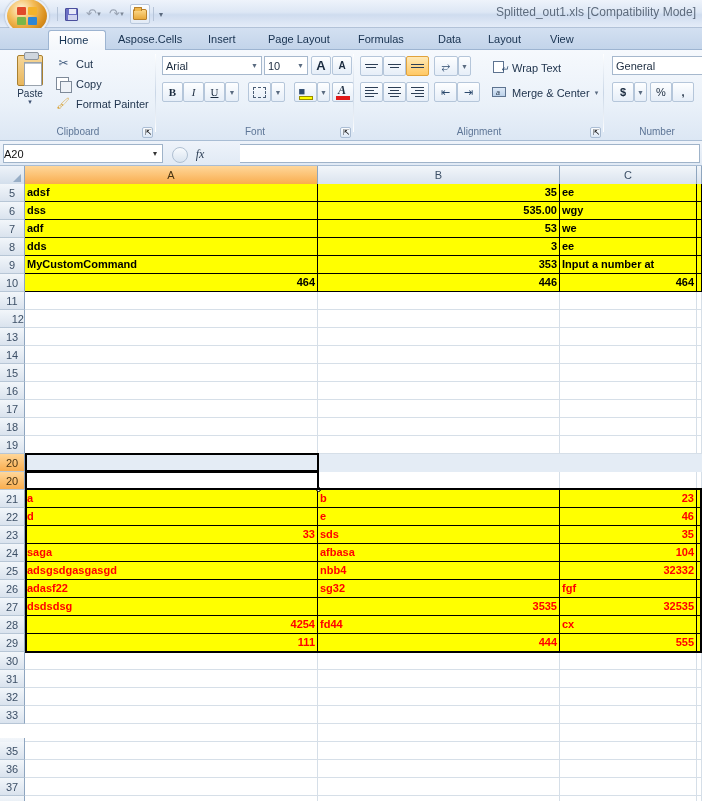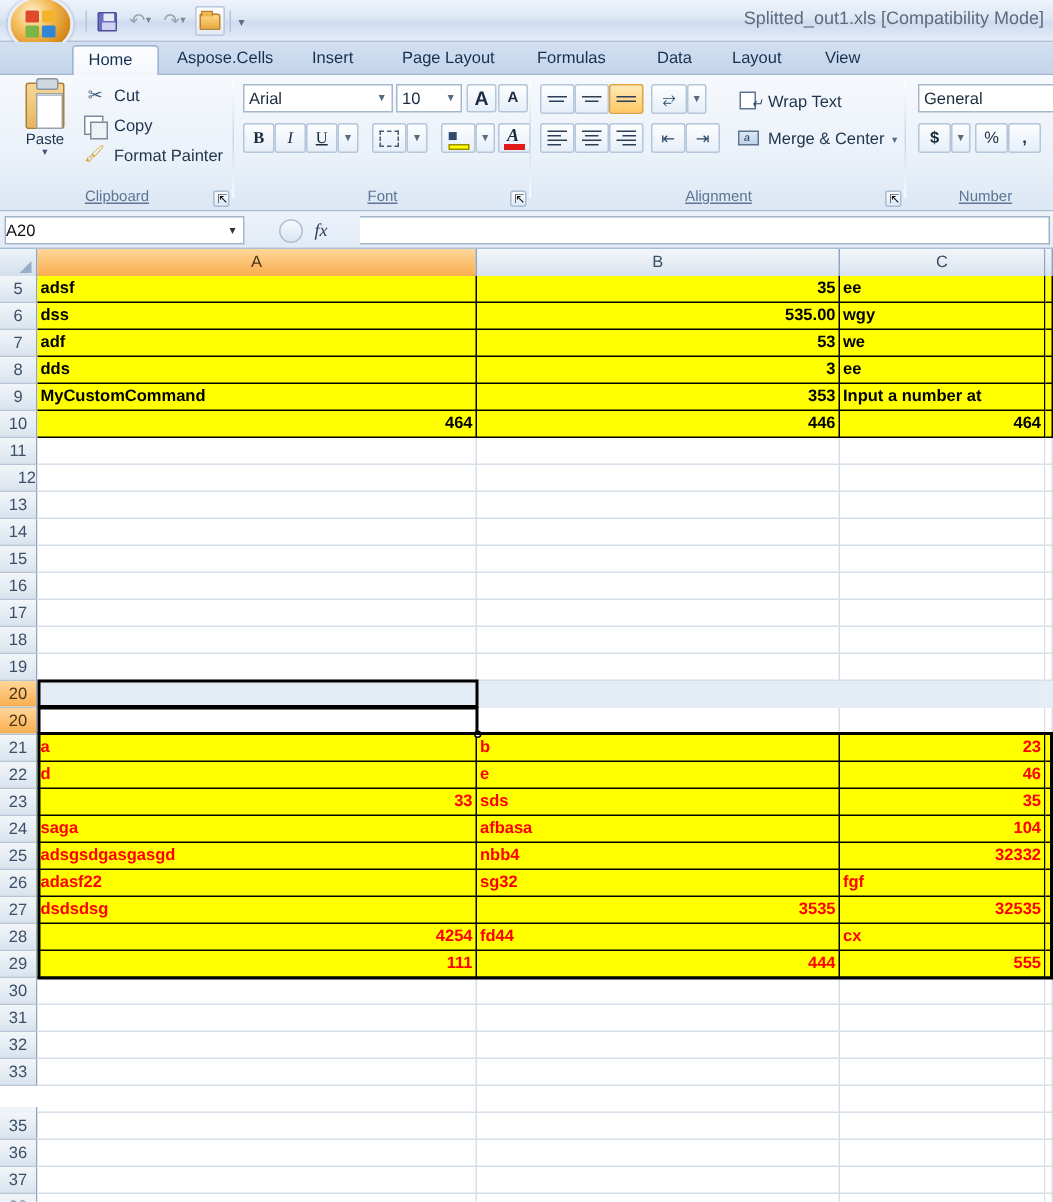--- a/index.html
+++ b/index.html
@@ -80,21 +80,21 @@
 
   
   .ribbon{
     position:absolute;left:0;top:50px;width:702px;height:91px;
     background:linear-gradient(to bottom,#f6f9fd 0%,#eaf1f9 60%,#dce7f4 100%);
     border-bottom:1px solid #a9bdd4;
   }
   .grp{position:absolute;top:0;height:91px;}
   .grp-label{
     position:absolute;bottom:4px;left:0;right:0;text-align:center;
-    font-size:10px;color:#5d7596;text-decoration:underline;
+    font-size:10px;color:#5d7596;
   }
   .grp-sep{position:absolute;top:4px;width:1px;height:78px;background:linear-gradient(to bottom,#ffffff,#c9d6e6,#ffffff);}
   .grp-dlg{
     position:absolute;bottom:3px;right:3px;width:11px;height:11px;
     border:1px solid #aabdd4;border-radius:2px;
     background:linear-gradient(to bottom,#fbfdff,#dce8f6);
     font-size:7px;color:#4b6party;
   }
   .grp-dlg span{position:absolute;left:2px;top:0px;font-size:8px;color:#5f7characters;}
 
@@ -157,22 +157,22 @@
     border-bottom:1px solid #a9bdd4;
   }
   .namebox{
     position:absolute;left:3px;top:3px;width:160px;height:19px;
     background:#fff;border:1px solid #9fb3c9;
     display:flex;align-items:center;
   }
   .namebox .nb-val{flex:1;text-align:left;font-size:11px;color:#111;}
   .namebox .nb-caret{width:14px;text-align:center;font-size:8px;color:#333;}
   .fbar-btns{
-    position:absolute;left:186px;top:3px;width:70px;height:19px;
-    display:flex;align-items:center;gap:2px;
+    position:absolute;left:172px;top:3px;width:70px;height:19px;
+    display:flex;align-items:flex-end;gap:2px;
   }
   .fbtn{
     width:20px;height:18px;display:flex;align-items:center;justify-content:center;
     font-size:10px;color:#8d99a8;
   }
   .fbtn.round{
     border-radius:50%;width:16px;height:16px;
     background:linear-gradient(to bottom,#f7fafd,#d9e4f0);
     border:1px solid #b0c0d2;
   }

